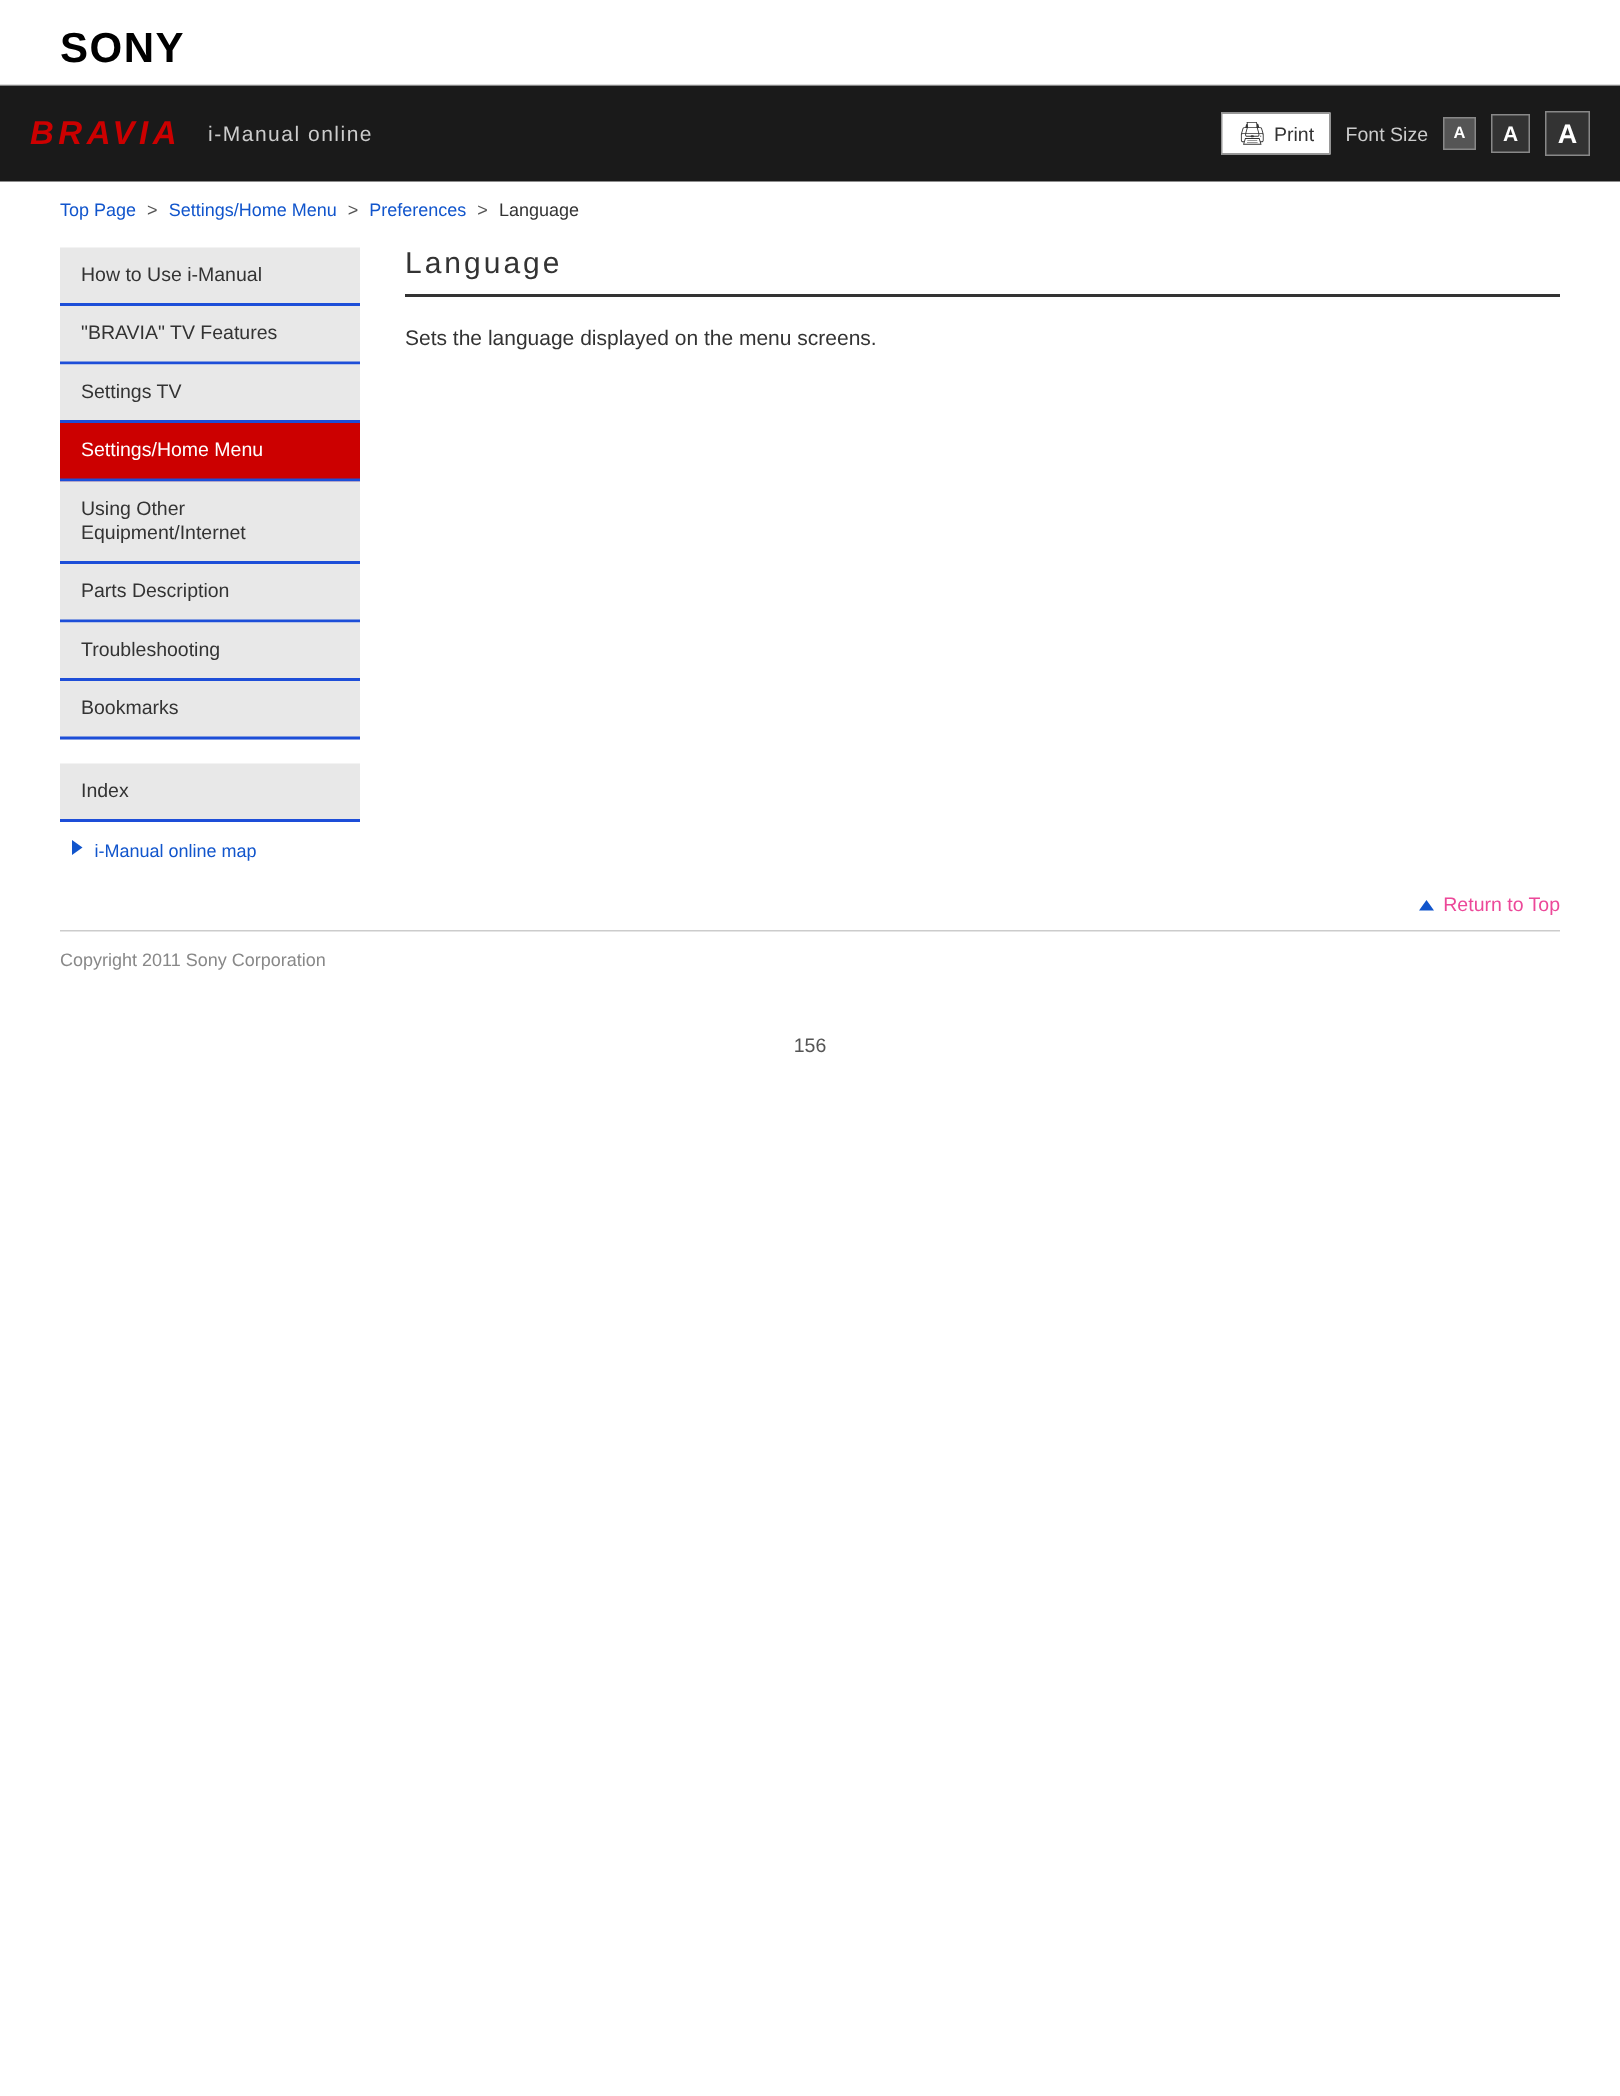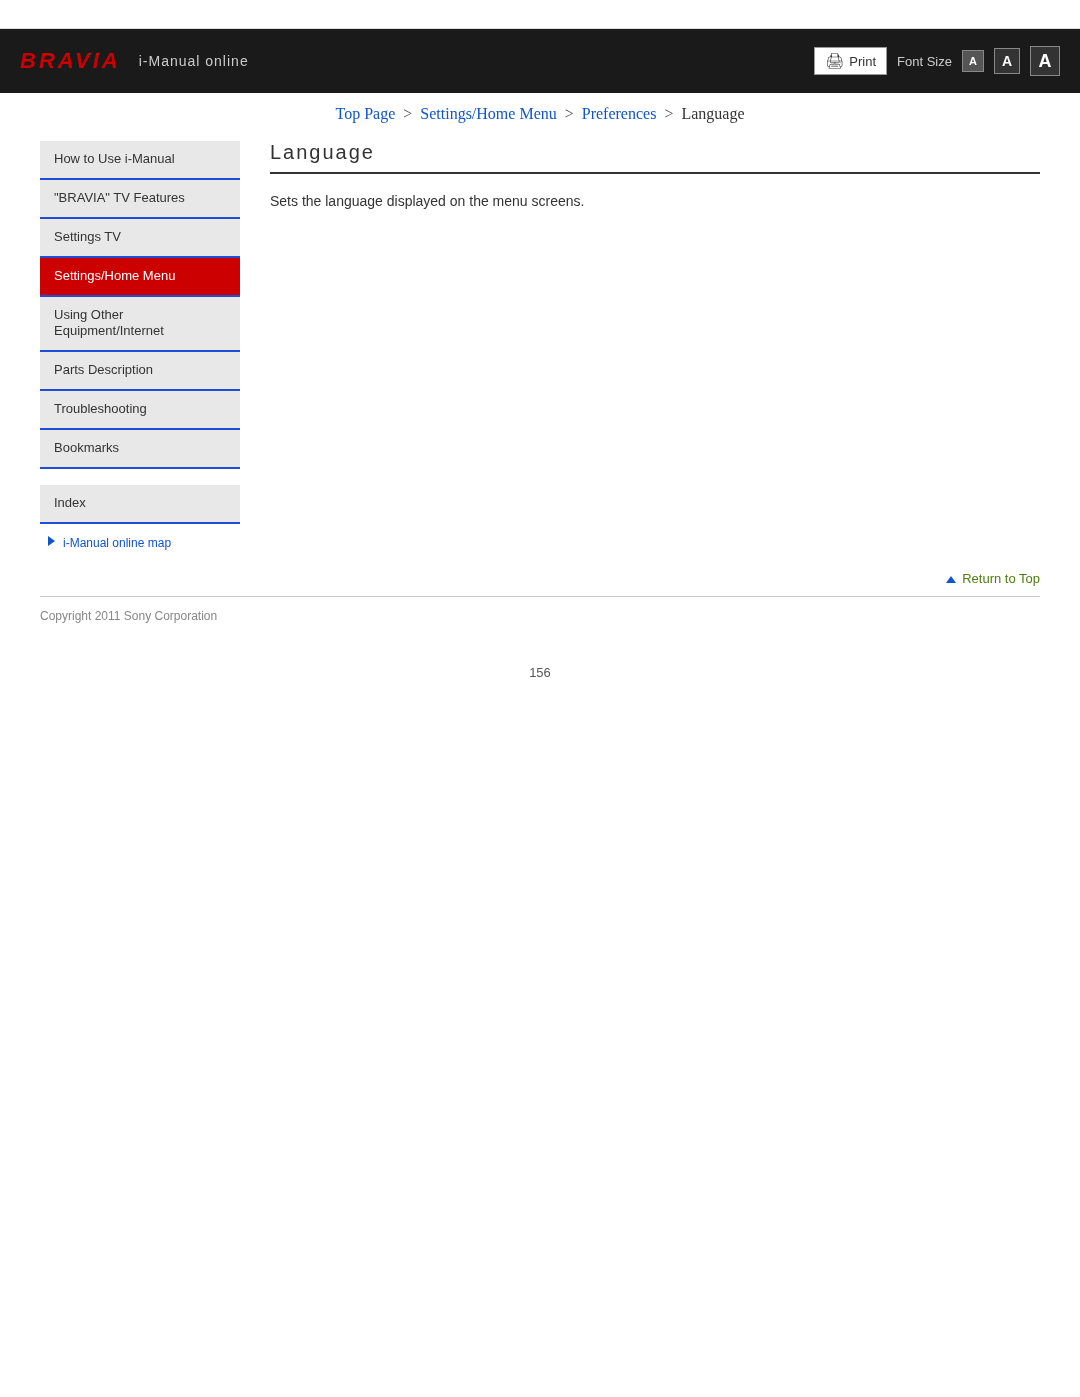--- a/index.html
+++ b/index.html
@@ -106,23 +106,22 @@
     .main-layout {
       display: flex;
       padding: 0 40px;
       gap: 30px;
       margin-top: 0;
     }
 
     
     .breadcrumb-bar {
       padding: 12px 40px 8px 40px;
-      text-align: center;
-      font-size: 16px;
-      font-family: Liberation Serif, serif;
+      text-align: left;
+      font-size: 12px;
     }
     .breadcrumb-bar a, .breadcrumb-bar .bc-link {
       color: #1155cc;
       text-decoration: none;
       cursor: pointer;
     }
     .breadcrumb-bar .bc-sep {
       color: #555;
       margin: 0 4px;
     }
@@ -196,21 +195,21 @@
       color: #333;
       line-height: 1.6;
     }
 
     
     .return-to-top {
       text-align: right;
       padding: 20px 40px 10px 40px;
     }
     .return-to-top a {
-      color: #4d7c0f;
+      color: #ec4899;
       font-size: 13px;
       text-decoration: none;
       cursor: pointer;
     }
     .triangle-up {
       display: inline-block;
       width: 0;
       height: 0;
       border-left: 5px solid transparent;
       border-right: 5px solid transparent;
@@ -235,20 +234,21 @@
       padding: 30px 0 20px 0;
       font-size: 13px;
       color: #555;
     }
   </style>
 </head>
 <body>
 
 <div class="logo-bar">
   <div class="sony-logo">
+    <span class="sony-text">SONY</span>
   </div>
 </div>
 
 <div class="bravia-bar">
   <div class="bravia-left">
     <span class="bravia-logo">
       <span>BRAVIA</span>
     </span>
     <span class="imanual-title">i-Manual online</span>
   </div>

